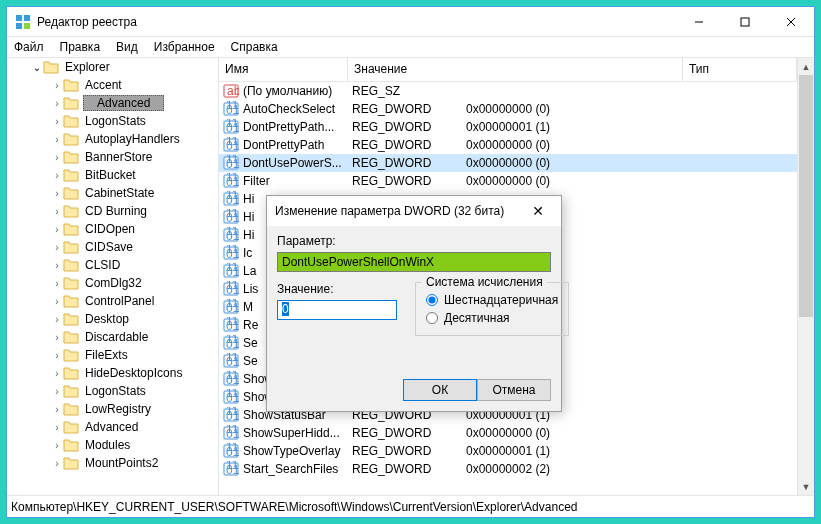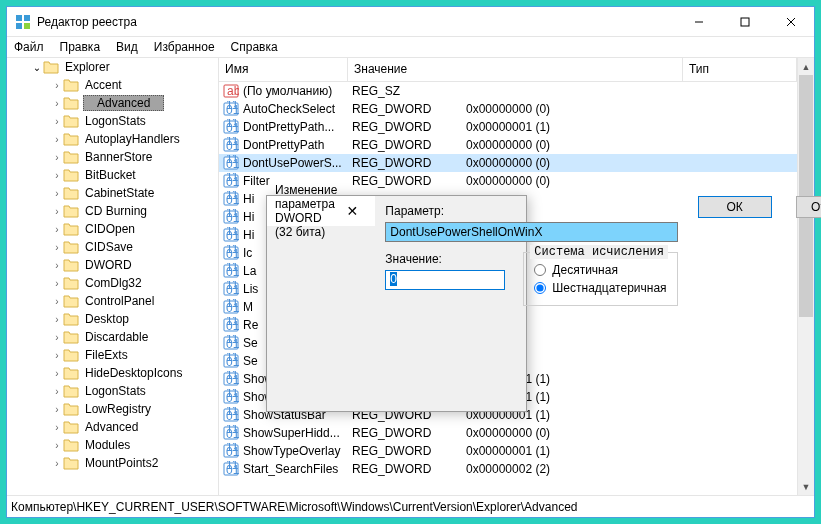--- a/index.html
+++ b/index.html
@@ -29,35 +29,35 @@
 .list-header { height: 24px; display: flex; border-bottom: 1px solid #e5e5e5; }
 .list-header .col { border-right: 1px solid #e5e5e5; padding: 4px 6px; color:#000; }
 .list-rows { }
 .list-row { height: 18px; display: flex; align-items: center; }
 .list-row.sel { background: #cde8ff; }
 .list-row .c0 { width: 129px; display: flex; align-items: center; padding-left: 4px; overflow:hidden; white-space:nowrap; }
 .list-row .c1 { width: 114px; padding-left: 4px; }
 .list-row .c2 { flex: 1; padding-left: 4px; }
 .vicon { width: 16px; height: 16px; margin-right: 4px; flex-shrink:0; }
 .statusbar { height: 22px; border-top: 1px solid #e5e5e5; display: flex; align-items: center; padding: 0 4px; }
-.dialog { position: absolute; top: 195px; left: 266px; width: 261px; height: 217px; background: #f0f0f0; border: 1px solid #9e9e9e; box-shadow: 2px 2px 12px rgba(0,0,0,.25); display:flex; flex-direction:row; }
+.dialog { position: absolute; top: 195px; left: 266px; width: 296px; height: 217px; background: #f0f0f0; border: 1px solid #9e9e9e; box-shadow: 2px 2px 12px rgba(0,0,0,.25); display:flex; flex-direction:column; }
 .dialog .dtitle { height: 30px; background: #fff; display: flex; align-items: center; padding: 0 8px; }
 .dialog .dtitle .t { flex:1; }
 .dialog .dtitle .x { width:30px; height:30px; display:flex; align-items:center; justify-content:center; font-size:14px; }
 .dialog .dbody { flex:1; padding: 8px 10px; }
 .dialog .field-lbl { margin-bottom: 4px; }
-.dialog .field-input { width: 100%; height: 20px; border: 1px solid #7a7a7a; background: #7dd3fc; padding: 0 4px; font-size:12px; }
+.dialog .field-input { width: 100%; height: 20px; border: 1px solid #7a7a7a; background: #84cc16; padding: 0 4px; font-size:12px; }
 .dialog .row2 { display:flex; margin-top: 10px; gap: 18px; }
 .dialog .row2 .left { flex:0 0 120px; }
 .dialog .val-input { width: 120px; height: 20px; border: 1px solid #0078d7; background: #fff; padding: 0 4px; font-size:12px; }
 .dialog .val-input.focused { outline: none; }
 .dialog .group { border: 1px solid #cfcfcf; padding: 6px 10px 10px; position:relative; flex:1; }
-.dialog .group .glabel { position:absolute; top:-8px; left:6px; background:#f0f0f0; padding:0 4px; font-size:12px;font-family:Liberation Mono, monospace; }
+.dialog .group .glabel { position:absolute; top:-8px; left:6px; background:#f0f0f0; padding:0 4px; font-size:12px; }
 .dialog .radio { display:flex; align-items:center; gap:6px; margin-top:4px; font-size:12px;}
-.dialog .btns { display:flex; justify-content:flex-end; gap:24px; padding: 0 10px 10px; }
+.dialog .btns { display:flex; justify-content:flex-end; gap:0; padding: 0 10px 10px; }
 .dialog .btn { width: 74px; height: 22px; border: 1px solid #adadad; background: #e1e1e1; display:flex; align-items:center; justify-content:center; }
 .dialog .btn.default { border: 1px solid #0078d7; }
 input[type=radio]{ width:12px; height:12px; }
 .highlight { background:#0078d7; color:#fff; }
 </style>
 </head>
 <body>
 
 <div class="window">
   <div class="titlebar">
@@ -170,21 +170,21 @@
             <svg class="folder" viewBox="0 0 16 14">
               <path d="M1 2h5l1 2h8v9H1z" fill="#ffe9a6" stroke="#d9b44a"></path>
             </svg>
             <span class="label">CIDSave</span>
           </div>
           <div class="tree-row" style="padding-left:44px">
             <span class="expander">›</span>
             <svg class="folder" viewBox="0 0 16 14">
               <path d="M1 2h5l1 2h8v9H1z" fill="#ffe9a6" stroke="#d9b44a"></path>
             </svg>
-            <span class="label">DWORD</span>
+            <span class="label">CLSID</span>
           </div>
           <div class="tree-row" style="padding-left:44px">
             <span class="expander">›</span>
             <svg class="folder" viewBox="0 0 16 14">
               <path d="M1 2h5l1 2h8v9H1z" fill="#ffe9a6" stroke="#d9b44a"></path>
             </svg>
             <span class="label">ComDlg32</span>
           </div>
           <div class="tree-row" style="padding-left:44px">
             <span class="expander">›</span>
@@ -556,27 +556,27 @@
       <div class="left">
         <div class="field-lbl">Значение:</div>
         <div style="position: relative; width: 120px; height: 20px;">
             <input class="val-input focused" id="valinput" value="0" style="position: absolute; inset: 0px; width: 100%; height: 100%; border: 1px solid rgb(0, 120, 215); padding: 0px 4px; font-size: 12px; color: transparent; caret-color: rgb(0, 0, 0); background: rgb(255, 255, 255);">
             <div style="position: absolute; left: 5px; top: 2px; font-size: 12px; pointer-events: none;"><span class="highlight">0</span></div>
           </div>
       </div>
       <fieldset class="group">
         <span class="glabel">Система исчисления</span>
         <label class="radio">
+            <input type="radio" name="rx" checked="" style="">
+            <span>Шестнадцатеричная</span>
+          </label>
+        <label class="radio">
             <input type="radio" name="rx" style="">
             <span>Десятичная</span>
           </label>
-        <label class="radio">
-            <input type="radio" name="rx" checked="" style="">
-            <span>Шестнадцатеричная</span>
-          </label>
       </fieldset>
     </div>
   </div>
   <div class="btns">
     <div class="btn default">
         <span>ОК</span>
       </div>
     <div class="btn">
         <span>Отмена</span>
       </div>

